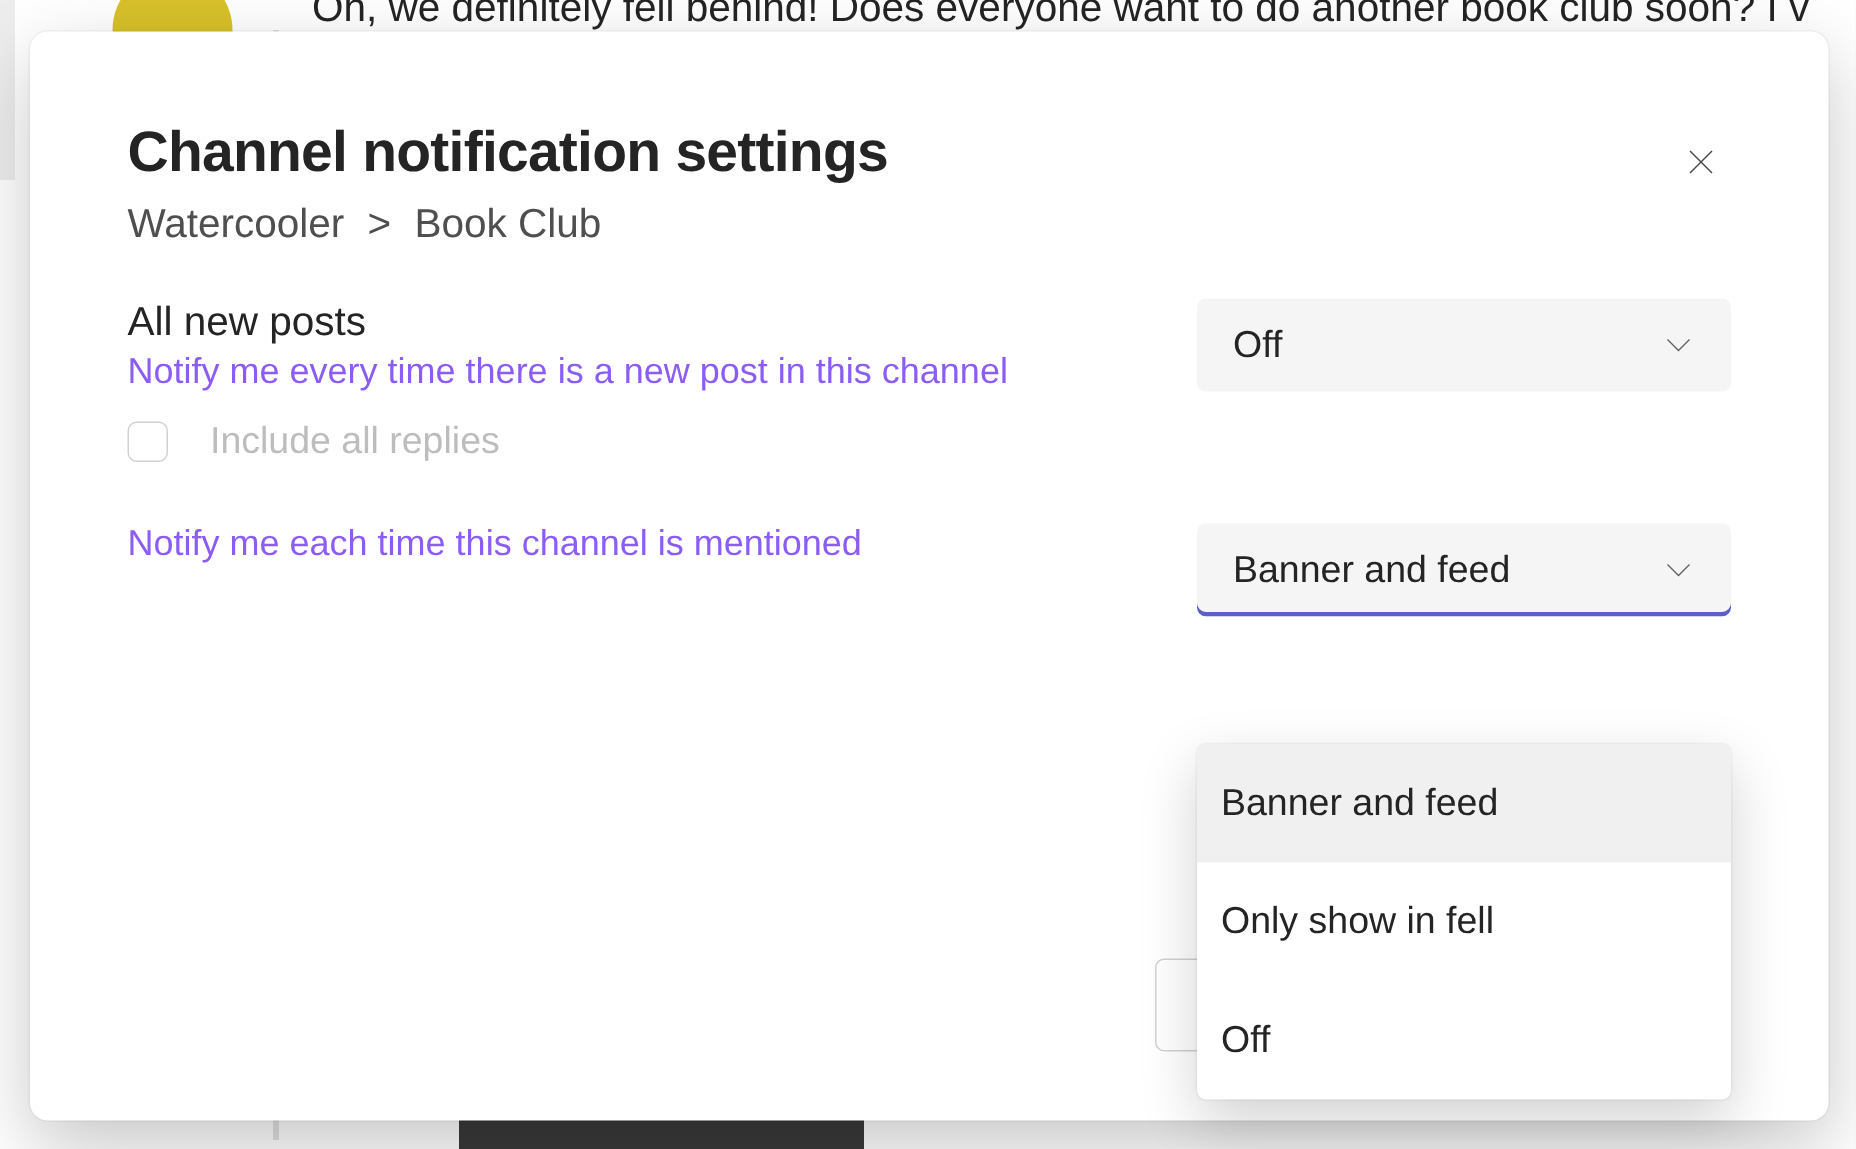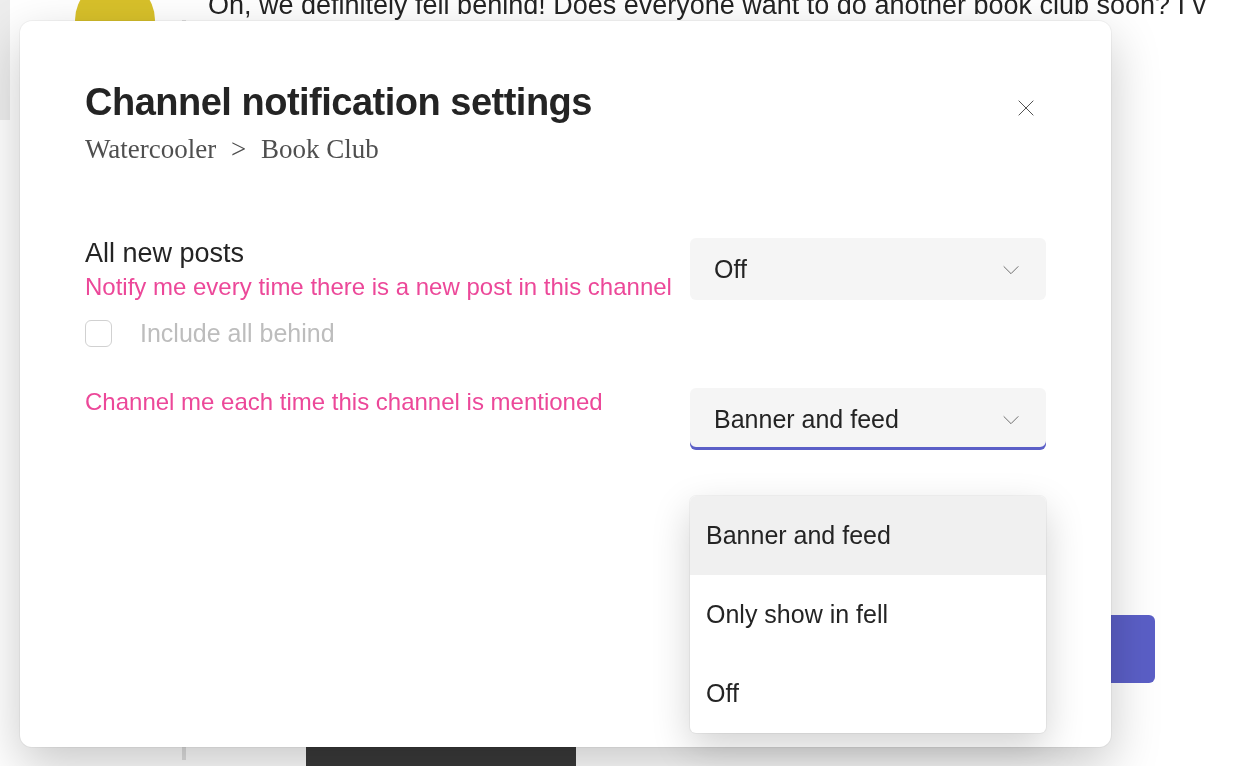--- a/index.html
+++ b/index.html
@@ -72,21 +72,21 @@
     left:306px;
     top:746px;
     width:270px;
     height:30px;
     background:#3a3a3a;
   }
   .modal{
     position:absolute;
     left:20px;
     top:21px;
-    width:1091px;
+    width:1199px;
     height:726px;
     background:#ffffff;
     border-radius:12px;
     box-shadow:0 18px 50px rgba(0,0,0,0.22),0 0 0 1px rgba(0,0,0,0.04);
     box-sizing:border-box;
     padding:60px 65px 0 65px;
   }
   .modal-header{
     display:flex;
     justify-content:space-between;
@@ -109,47 +109,46 @@
     cursor:pointer;
     color:#424242;
     background:transparent;
     border:none;
   }
   .close-btn svg{width:22px;height:22px;stroke:#424242;stroke-width:1;}
   .breadcrumb{
     font-size:27px;
     color:#4f4f4f;
     margin-top:6px;
-    font-family:Liberation Serif, serif;
   }
   .breadcrumb .sep{
     margin:0 8px;
     color:#4f4f4f;
   }
   .settings-body{
-    margin-top:73px;
+    margin-top:34px;
   }
   .setting-row{
     display:flex;
     align-items:flex-start;
     justify-content:space-between;
     margin-bottom:14px;
   }
   .setting-label-block{
     max-width:650px;
   }
   .setting-title{
     font-size:27px;
     font-weight:400;
     color:#242424;
     margin:0 0 4px 0;
   }
   .setting-desc{
     font-size:24px;
-    color:#ec4899;
+    color:#8b5cf6;
     margin:0;
   }
   .dropdown{
     position:relative;
     width:356px;
     height:62px;
     background:#f5f5f5;
     border-radius:6px;
     display:flex;
     align-items:center;
@@ -262,26 +261,26 @@
         <span class="chevron">
           <svg viewBox="0 0 24 24" fill="none">
               <path d="M4 8 L12 16 L20 8"></path>
             </svg>
         </span>
       </div>
     </div>
 
     <div class="checkbox-row">
       <span class="checkbox-box"></span>
-      <span>Include all behind</span>
+      <span>Include all replies</span>
     </div>
 
     <div class="setting-row">
       <div class="setting-label-block">
-        <p class="setting-desc">Channel me each time this channel is mentioned</p>
+        <p class="setting-desc">Notify me each time this channel is mentioned</p>
       </div>
       <div class="dropdown focused">
         <span>Banner and feed</span>
         <span class="chevron">
           <svg viewBox="0 0 24 24" fill="none">
               <path d="M4 8 L12 16 L20 8"></path>
             </svg>
         </span>
       </div>
     </div>

